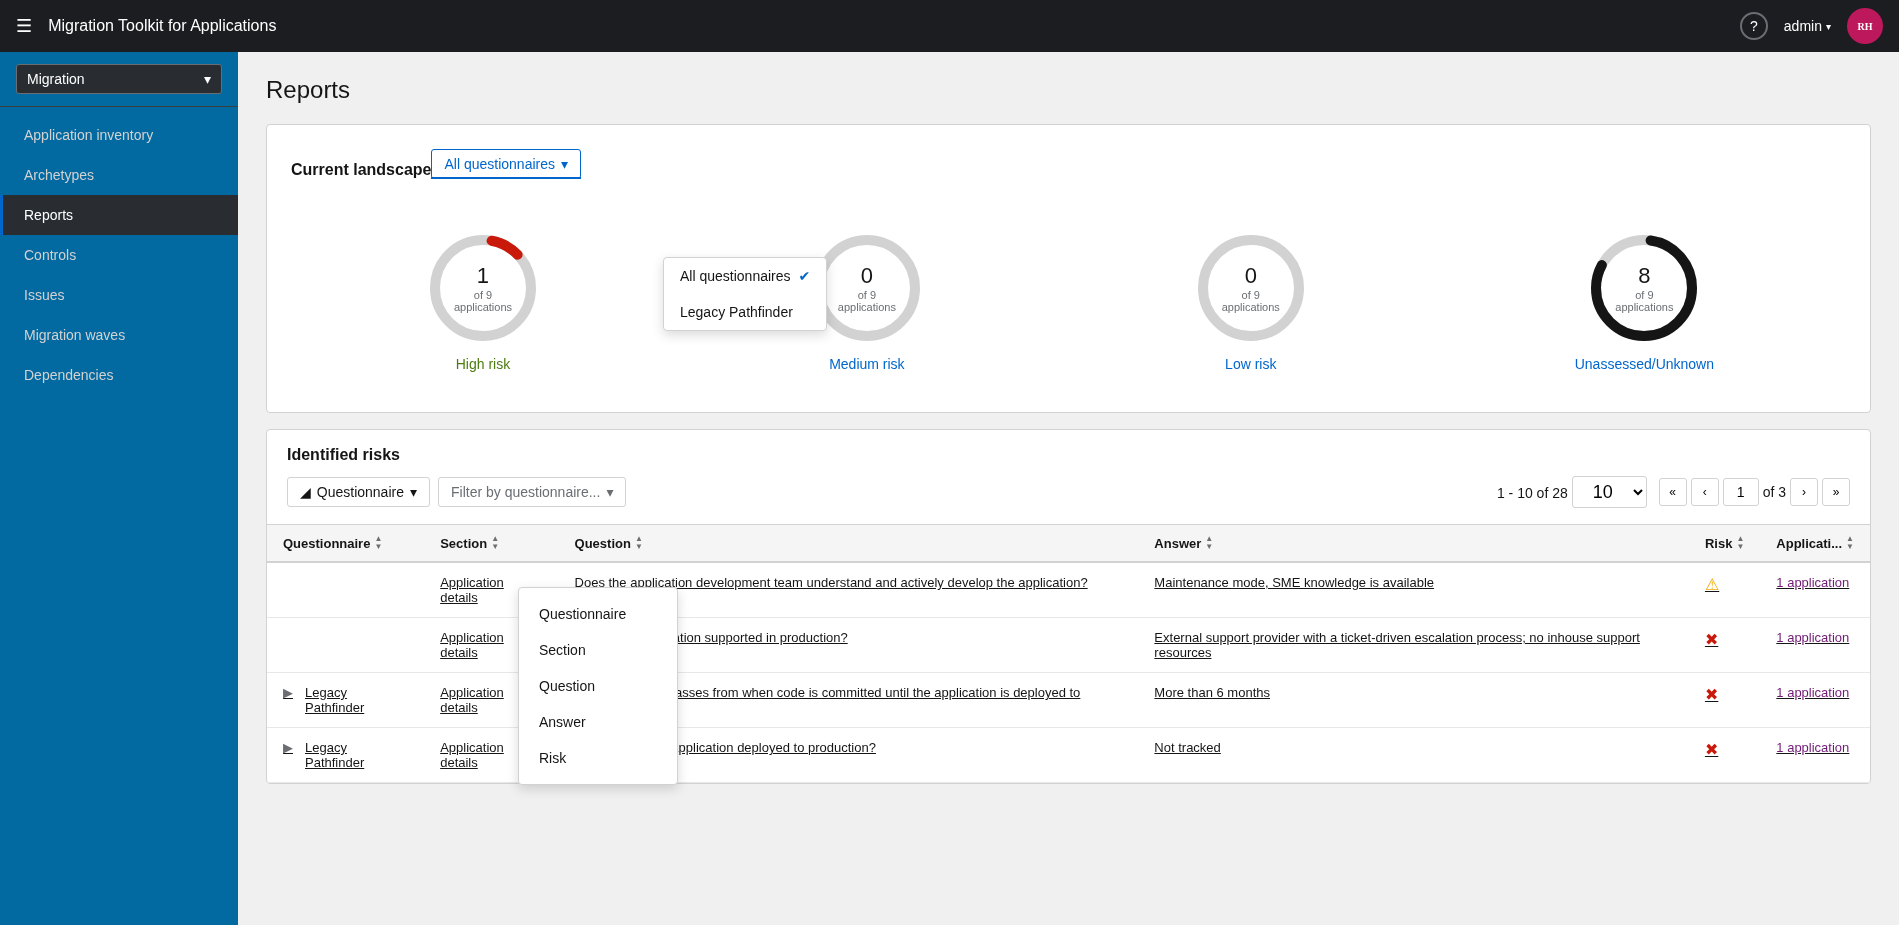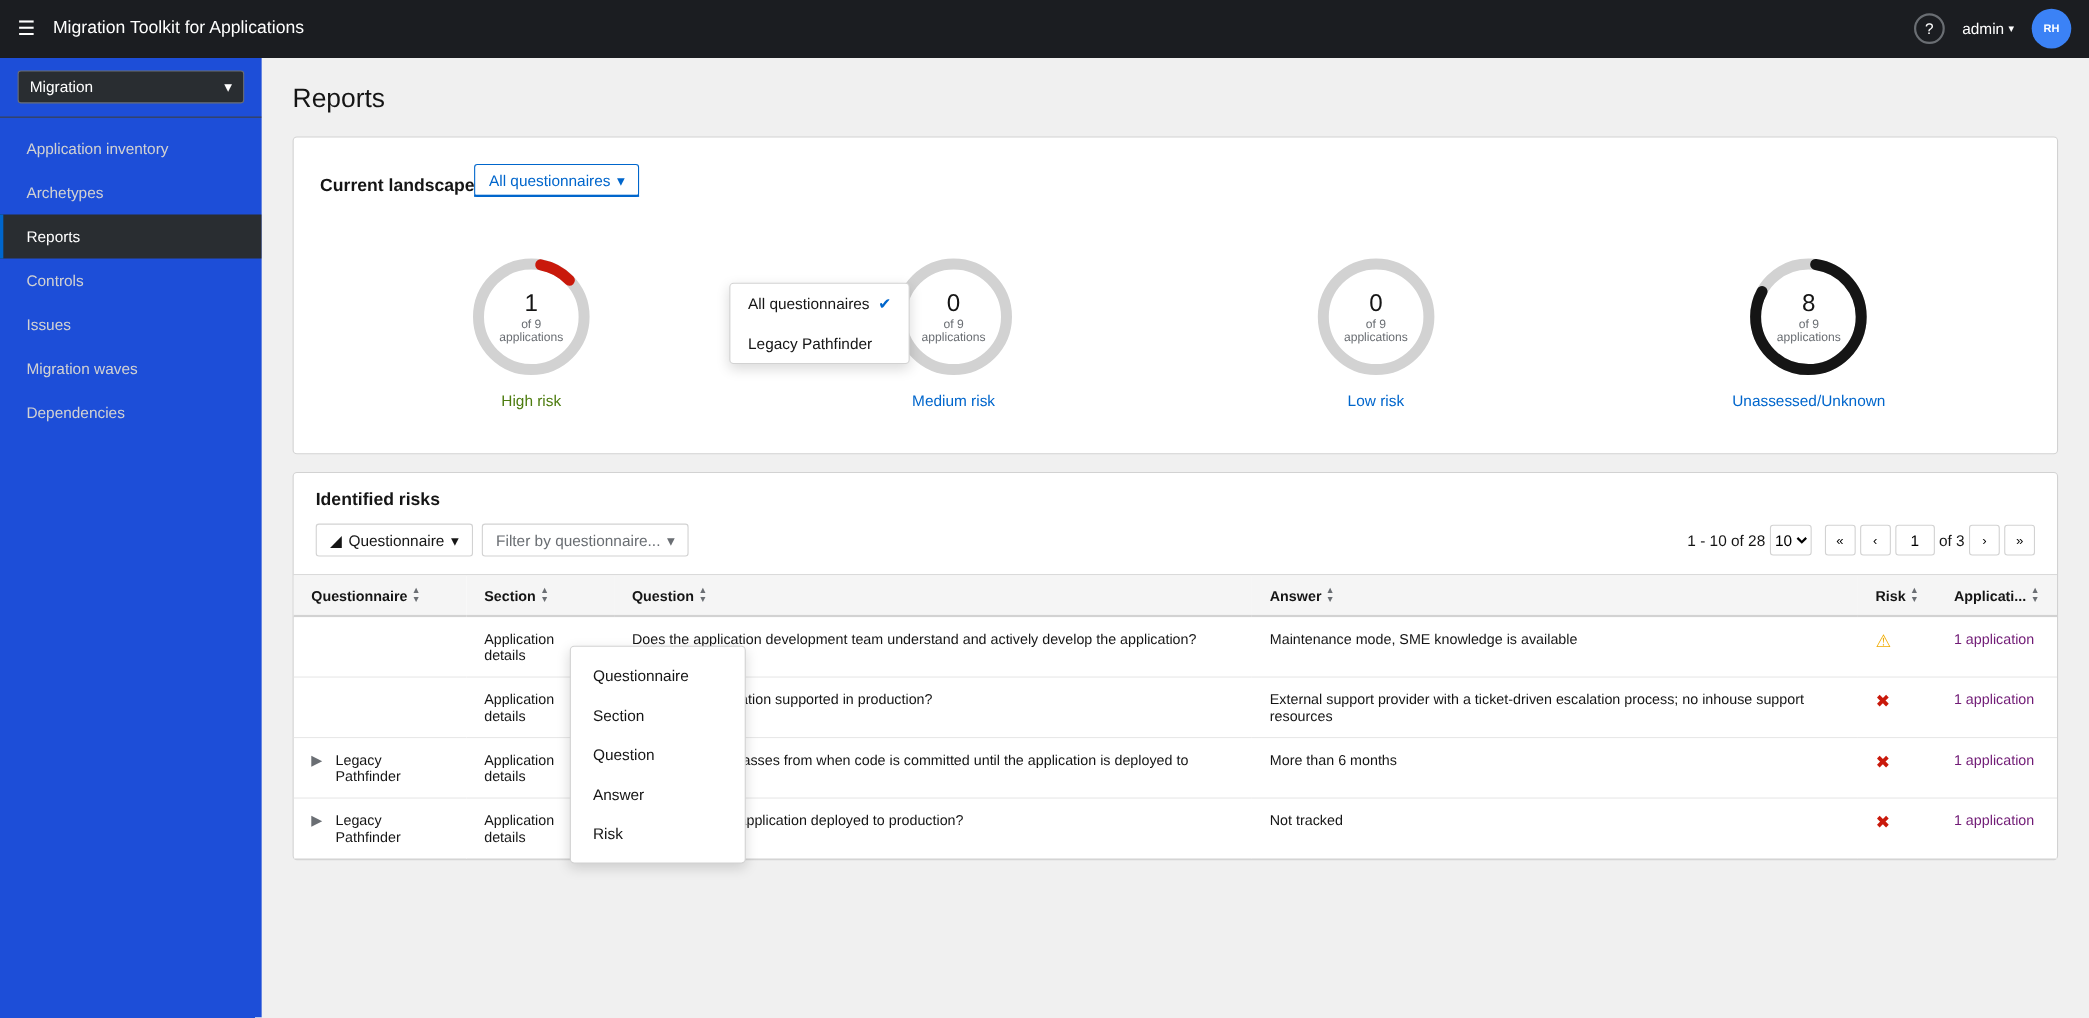--- a/index.html
+++ b/index.html
@@ -12,29 +12,29 @@
       height: 52px; padding: 0 16px;
       position: fixed; top: 0; left: 0; right: 0; z-index: 100;
     }
     .topnav-hamburger { font-size: 18px; margin-right: 16px; cursor: pointer; }
     .topnav-title { font-size: 16px; font-weight: 400; flex: 1; }
     .topnav-right { display: flex; align-items: center; gap: 16px; }
     .topnav-help { width: 28px; height: 28px; border: 2px solid #6a6e73; border-radius: 50%; display: flex; align-items: center; justify-content: center; font-size: 14px; cursor: pointer; color: #fff; }
     .topnav-user { display: flex; align-items: center; gap: 4px; cursor: pointer; font-size: 14px; }
     .topnav-user-arrow { font-size: 10px; }
     .topnav-redhat { display: flex; align-items: center; }
-    .redhat-logo { width: 36px; height: 36px; background: #3b82f6; border-radius: 50%; display: flex; align-items: center; justify-content: center; color: #fff; font-size: 10px; font-weight: bold; }
+    .redhat-logo { width: 36px; height: 36px; background: #be185d; border-radius: 50%; display: flex; align-items: center; justify-content: center; color: #fff; font-size: 10px; font-weight: bold; font-family: Liberation Serif, serif; }
 
     
     .layout { display: flex; margin-top: 52px; height: calc(100vh - 52px); }
 
     
     .sidebar {
       width: 238px; min-width: 238px;
-      background: #1d4ed8; color: #fff;
+      background: #0369a1; color: #fff;
       display: flex; flex-direction: column;
       overflow-y: auto;
     }
     .sidebar-migration-selector {
       padding: 12px 16px;
       border-bottom: 1px solid #3c3f42;
     }
     .migration-dropdown {
       background: #292d31; border: 1px solid #6a6e73;
       color: #fff; padding: 6px 10px;
@@ -147,22 +147,22 @@
     .filter-dropdown {
       display: flex; align-items: center; gap: 6px;
       border: 1px solid #d2d2d2; background: #fff;
       padding: 6px 12px; border-radius: 3px; cursor: pointer;
       font-size: 14px; color: #6a6e73;
     }
 
     .pagination { display: flex; align-items: center; gap: 4px; font-size: 14px; }
     .pagination-info { margin-right: 8px; color: #151515; }
     .pagination-info select {
-      border: 1px solid #d2d2d2; background: #fff; padding: 4px 0;
-      border-radius: 3px; font-size: 14px; cursor: pointer;
+      border: 1px solid #d2d2d2; background: #fff; padding: 4px 16px;
+      border-radius: 3px; font-size: 18px; cursor: pointer;
     }
     .pag-btn {
       border: 1px solid #d2d2d2; background: #fff;
       width: 28px; height: 28px; display: flex; align-items: center; justify-content: center;
       cursor: pointer; border-radius: 3px; font-size: 12px;
     }
     .pag-input {
       width: 36px; height: 28px; border: 1px solid #d2d2d2;
       text-align: center; border-radius: 3px; font-size: 14px;
     }
@@ -170,21 +170,21 @@
 
     
     .risks-table { width: 100%; border-collapse: collapse; }
     .risks-table th {
       padding: 10px 16px; text-align: left; font-size: 13px; font-weight: 600;
       color: #151515; border-bottom: 2px solid #d2d2d2;
       background: #f5f5f5;
     }
     .risks-table td {
       padding: 12px 16px; font-size: 13px; color: #151515;
-      border-bottom: 1px solid #e8e8e8; vertical-align: top;
+      border-bottom: 1px solid #e8e8e8; vertical-align: top; text-decoration: underline;
     }
 
     .col-sort { cursor: pointer; display: inline-flex; align-items: center; gap: 4px; }
 
     .link-blue { color: #701a75; text-decoration: none; cursor: pointer; }
 
     .risk-icon-warning { color: #f0ab00; font-size: 16px; }
     .risk-icon-error { color: #c9190b; font-size: 16px; }
 
     .row-expander { color: #6a6e73; cursor: pointer; margin-right: 8px; }

